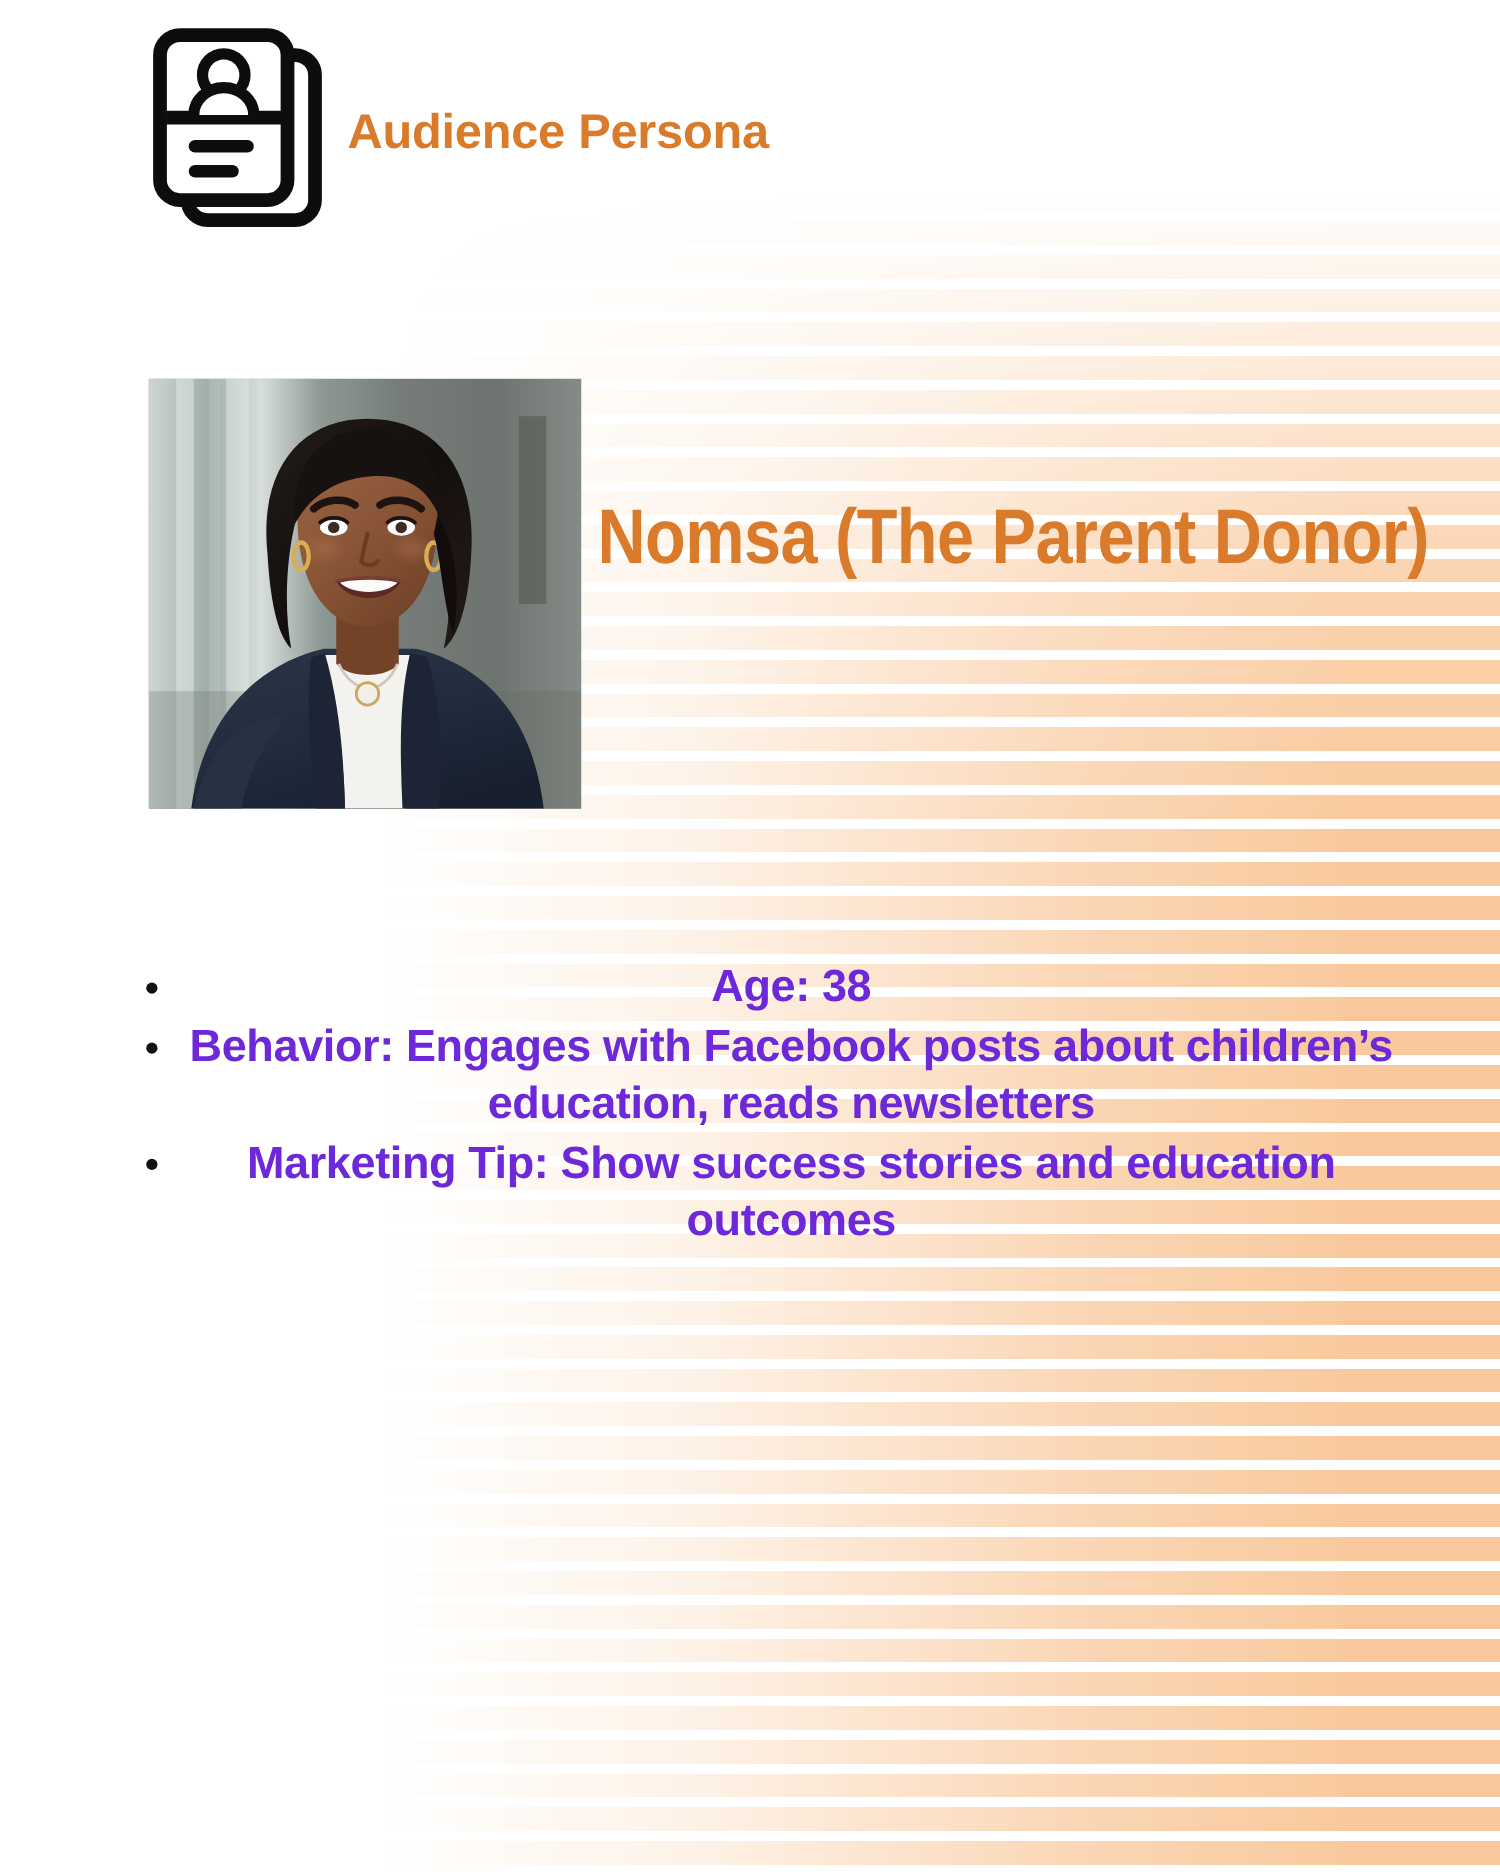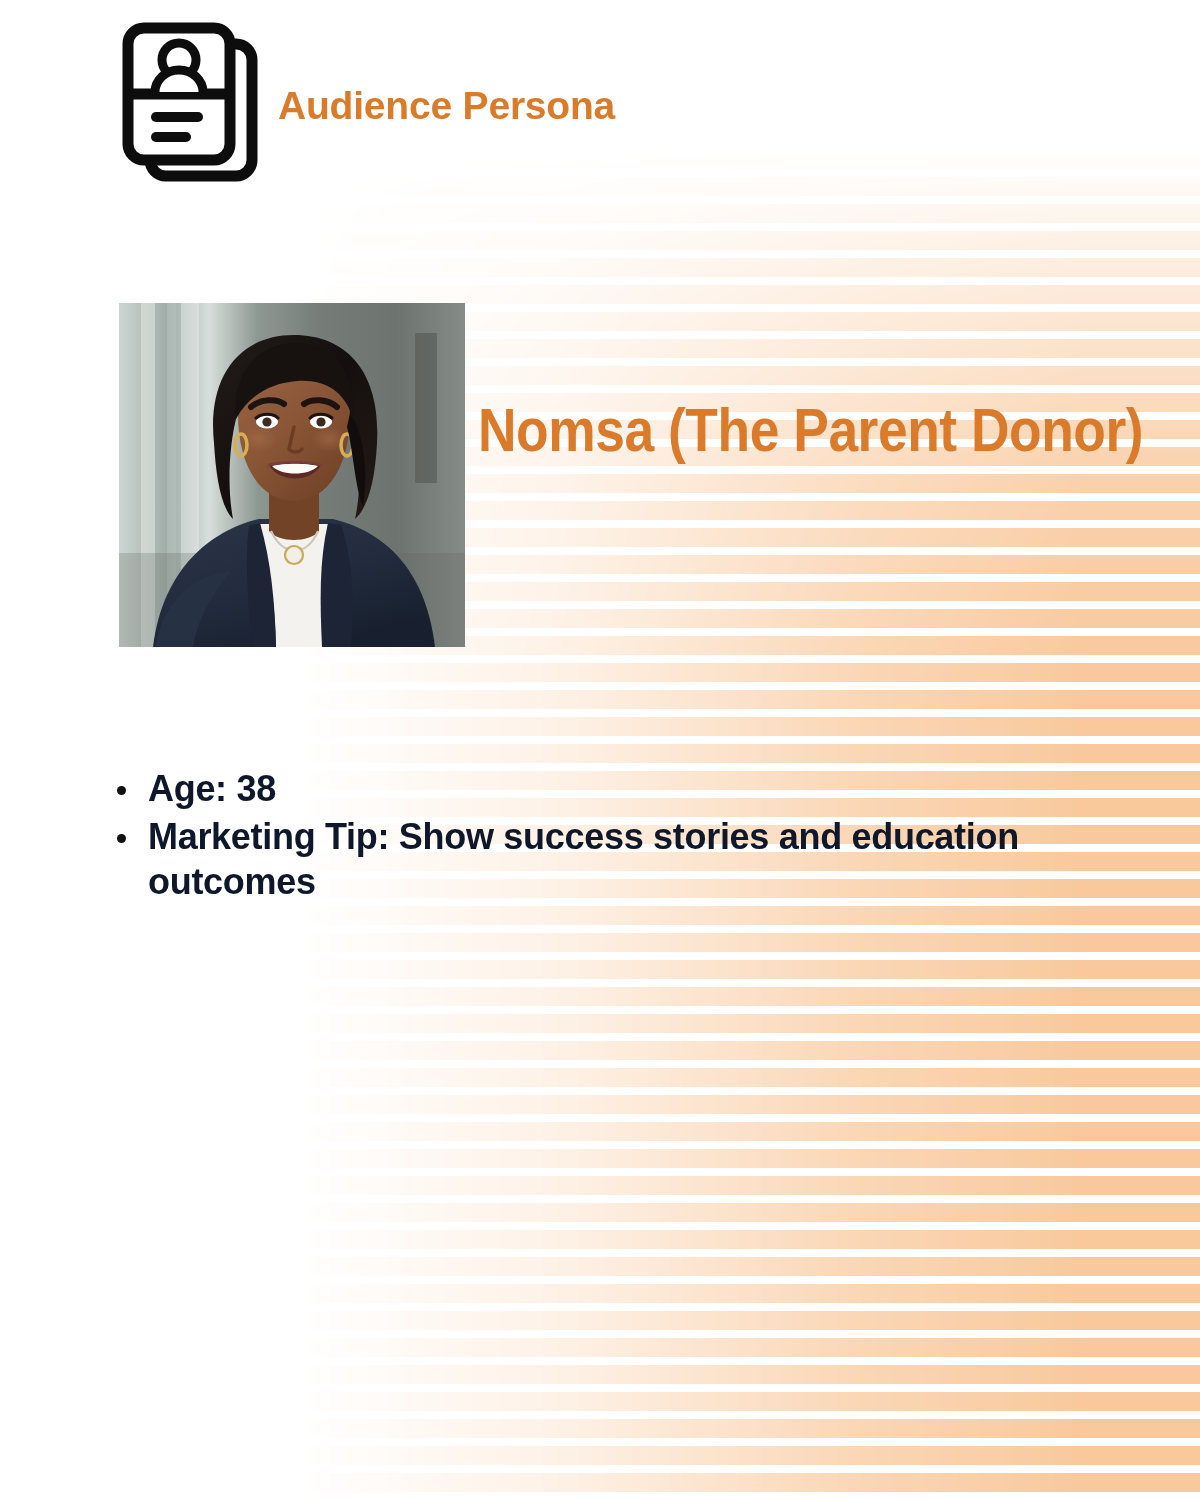--- a/index.html
+++ b/index.html
@@ -11,20 +11,21 @@
     font-family: "Liberation Sans", sans-serif;
     overflow: hidden;
   }
 
   #slide {
     position: relative;
     width: 1200px;
     height: 1500px;
     background: #ffffff;
     overflow: hidden;
+    text-align: center;
   }
 
   
   #stripes {
     position: absolute;
     left: 0;
     top: 150px;
     width: 1200px;
     height: 1350px;
     z-index: 0;
@@ -105,21 +106,21 @@
     width: 1010px;
     z-index: 3;
     list-style: none;
   }
   #attributes li {
     position: relative;
     padding-left: 40px;
     margin-bottom: 2px;
     font-size: 36px;
     font-weight: bold;
-    color: #0f172a;
+    color: #6d28d9;
     line-height: 1.27;
     letter-spacing: -0.3px;
   }
   #attributes li::before {
     content: "";
     position: absolute;
     left: 9px;
     top: 20px;
     width: 9px;
     height: 9px;
@@ -239,16 +240,17 @@
 
       <path d="M152 228 C164 254 188 254 199 228" stroke="#cfc7b6" stroke-width="2.2" fill="none"></path>
       <circle cx="175" cy="252" r="9" fill="#f2efe6" stroke="#c9a85f" stroke-width="2.2"></circle>
     </svg>
   </div>
 
   <div id="persona-name">Nomsa (The Parent Donor)</div>
 
   <ul id="attributes">
     <li>Age: 38</li>
+    <li>Behavior: Engages with Facebook posts about children’s education, reads newsletters</li>
     <li>Marketing Tip: Show success stories and education outcomes</li>
   </ul>
 
 </div>
 
 </body></html>

